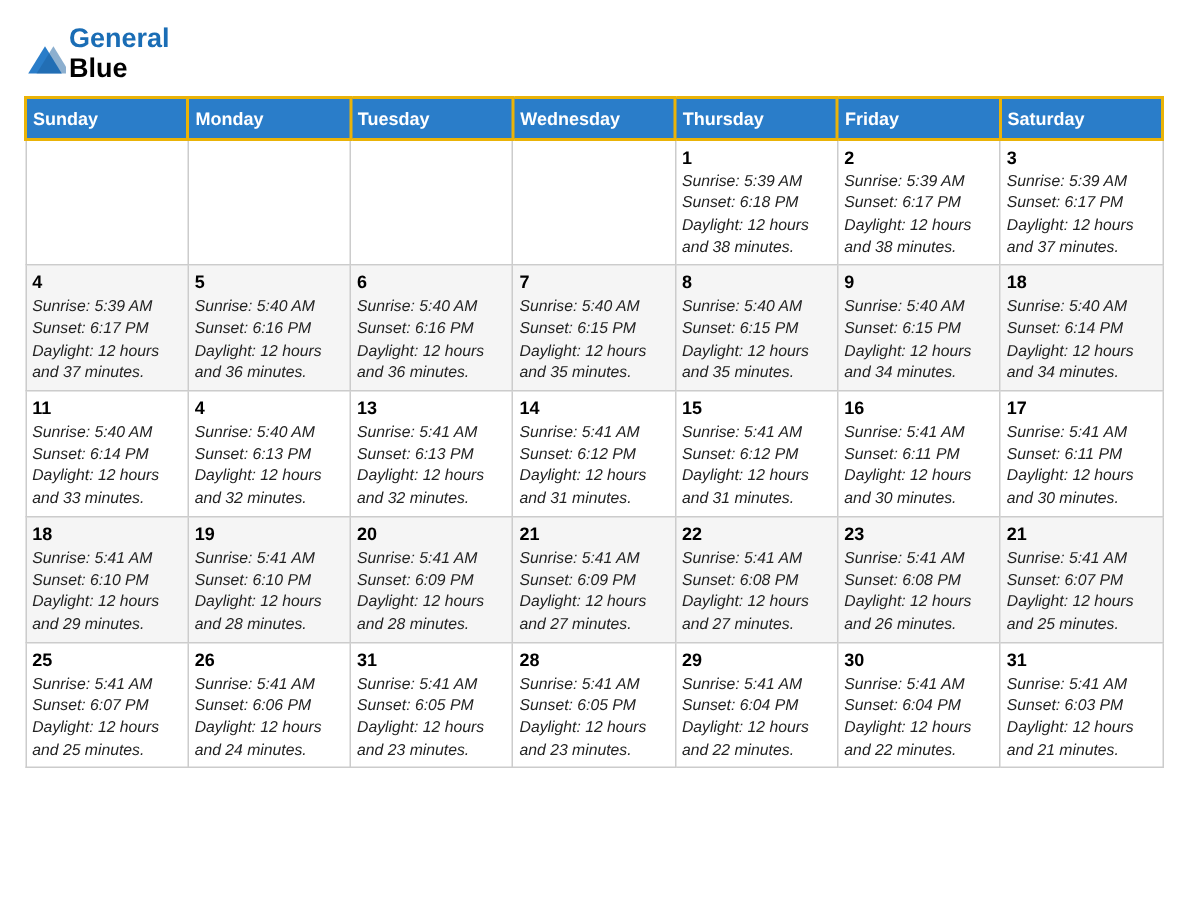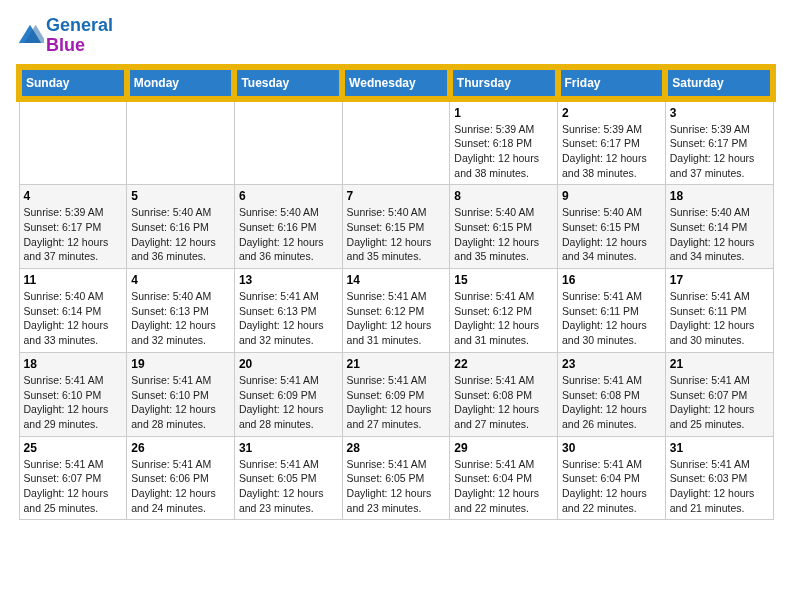--- a/index.html
+++ b/index.html
@@ -11,21 +11,21 @@
       padding: 16px;
     }
     .header-section {
       display: flex;
       justify-content: space-between;
       align-items: flex-start;
       margin-bottom: 8px;
     }
     .logo {
       display: flex;
-      align-items: center;
+      align-items: flex-end;
     }
     .logo-text {
       font-size: 18px;
       font-weight: bold;
       color: #333;
       line-height: 1.1;
     }
     .logo-text span {
       color: #1a6db5;
     }
@@ -51,21 +51,21 @@
       border-collapse: collapse;
       font-size: 11px;
     }
     thead tr th {
       background-color: #2a7dc9;
       color: white;
       padding: 6px 4px;
       text-align: left;
       font-size: 12px;
       font-weight: bold;
-      border: 6px solid #eab308;
+      border: 2px solid #eab308;
     }
     tbody tr td {
       vertical-align: top;
       padding: 4px;
       border: 1px solid #ccc;
       min-height: 70px;
       width: 14.28%;
     }
     tbody tr:nth-child(even) td {
       background-color: #f5f5f5;
@@ -76,34 +76,35 @@
     .day-num {
       font-weight: bold;
       font-size: 12px;
       display: block;
       margin-bottom: 2px;
     }
     .cell-content {
       font-size: 10.5px;
       line-height: 1.4;
       color: #222;
+      font-style: italic;
     }
   </style>
 </head>
 <body>
 
 <div class="header-section">
   <div class="logo">
     <svg class="logo-icon" viewBox="0 0 40 40">
       <polygon points="20,4 36,30 4,30" fill="#2a7dc9"></polygon>
       <polygon points="28,4 44,30 12,30" fill="#1a5fa0" opacity="0.5"></polygon>
     </svg>
     <div class="logo-text">
       <div><span>General</span></div>
-      <div style="color:#a21caf;">Blue</div>
+      <div style="color:#000000;">Blue</div>
     </div>
   </div>
   <div class="title-block">
     <div class="main-title"></div>
     <div class="subtitle"></div>
   </div>
 </div>
 
 <table>
   <thead>

